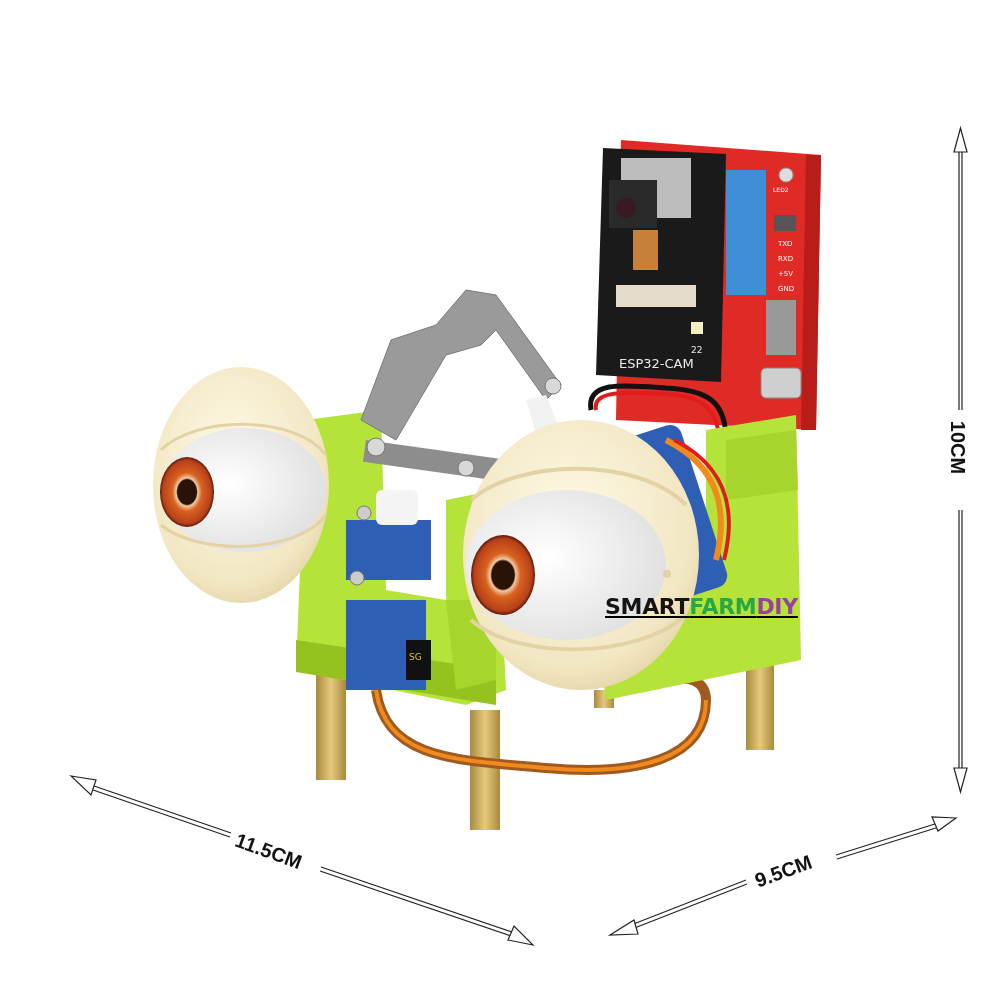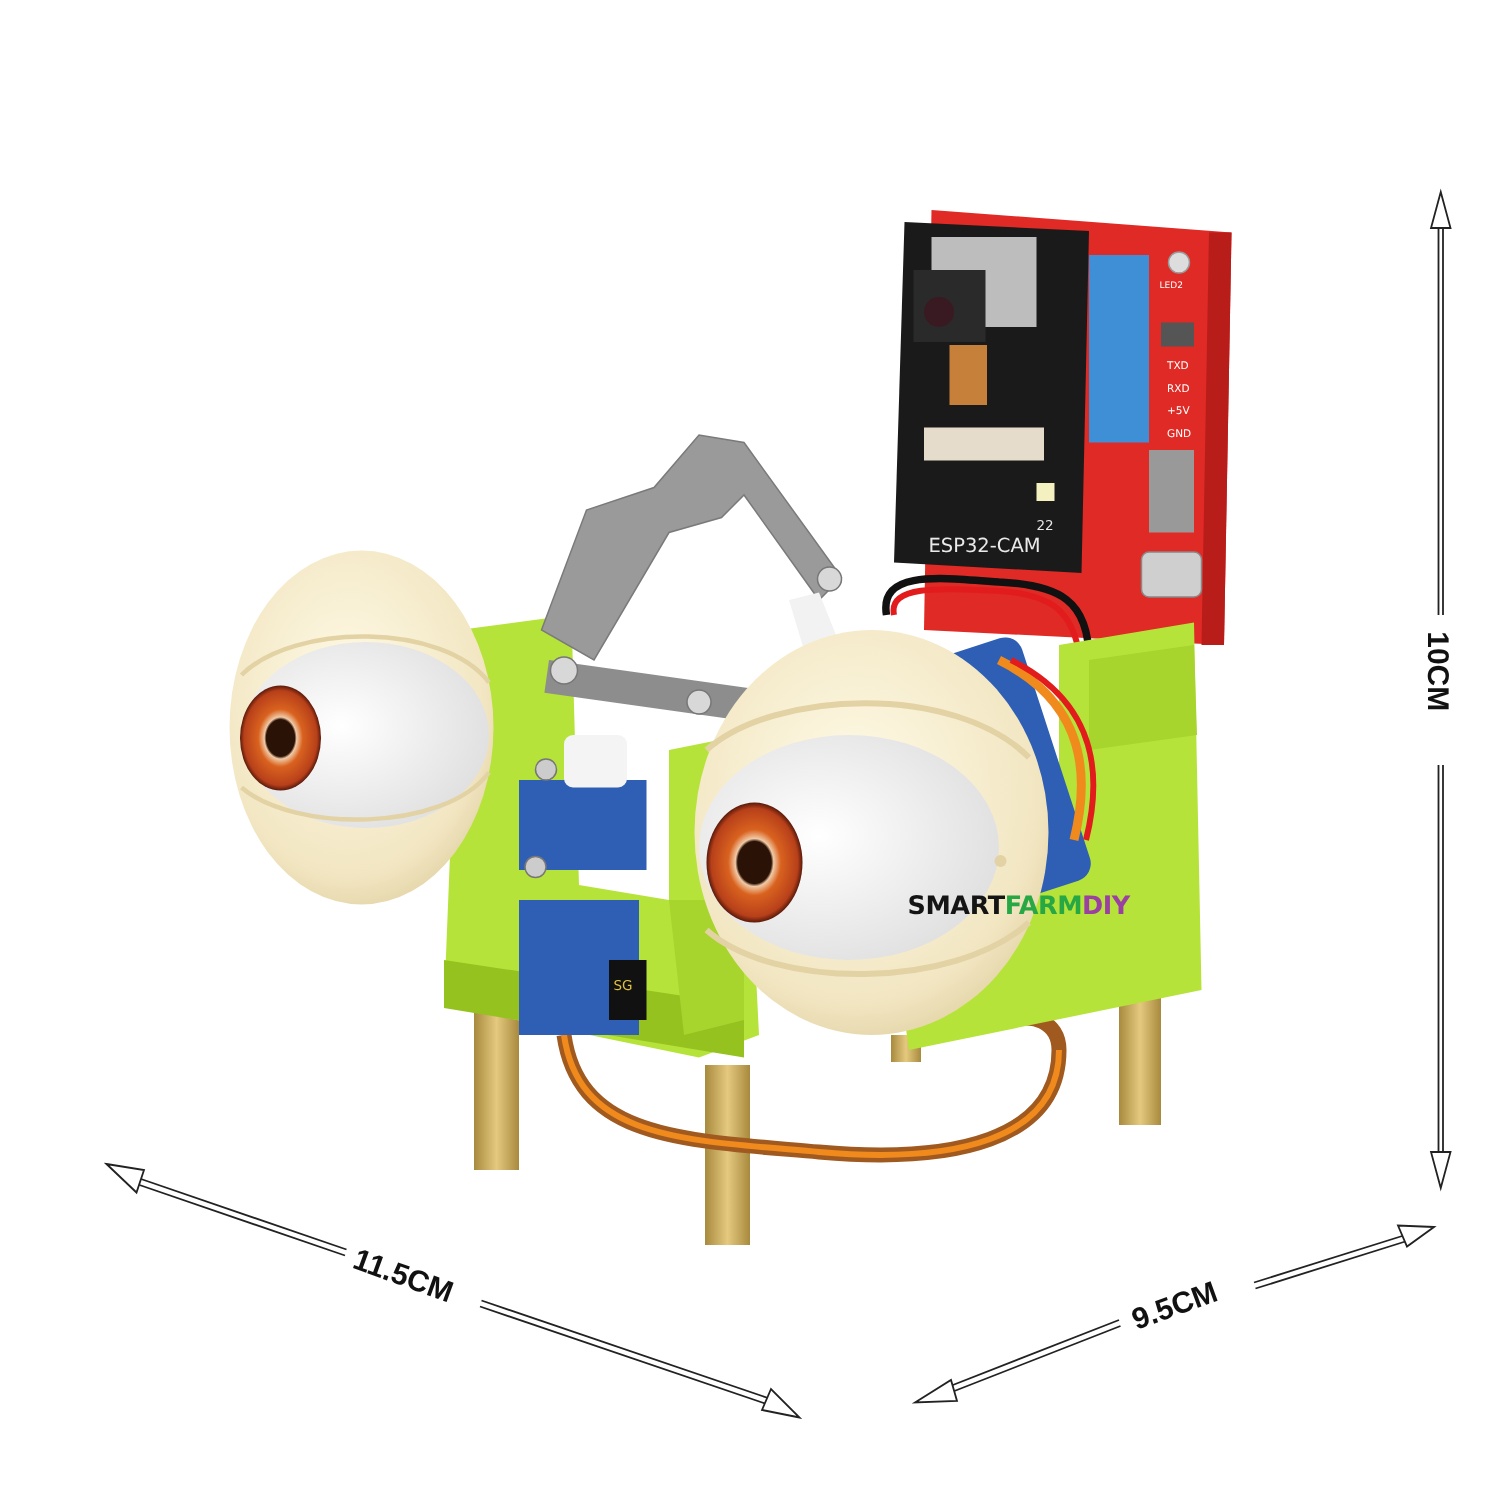--- a/index.html
+++ b/index.html
@@ -2,21 +2,21 @@
 <html><head>
 <meta charset="utf-8">
 <style>
   html,body{margin:0;padding:0;background:#ffffff;}
   body{width:1000px;height:1000px;position:relative;overflow:hidden;font-family:"Liberation Sans",sans-serif;}
   #stage{position:absolute;left:0;top:0;width:1000px;height:808px;margin-left:26px;}
   .dim-label{position:absolute;font-family:"Liberation Sans",sans-serif;font-weight:bold;font-size:20px;color:#111;white-space:nowrap;transform-origin:center center;}
   #dim-h{left:905px;top:436px;transform:rotate(90deg);}
   #dim-w{left:208px;top:840px;transform:rotate(20deg);}
   #dim-d{left:728px;top:860px;transform:rotate(-20deg);}
-  #watermark{position:absolute;left:579px;top:594px;font-family:"DejaVu Sans",sans-serif;font-size:17px;font-weight:bold;letter-spacing:-0.3px;white-space:nowrap;}
+  #watermark{position:absolute;left:579px;top:594px;font-family:"DejaVu Sans",sans-serif;font-size:22px;font-weight:bold;letter-spacing:-0.3px;white-space:nowrap;text-decoration:underline;}
   #watermark .w1{color:#141414;}
   #watermark .w2{color:#27a844;}
   #watermark .w3{color:#9b3fa2;}
   .board-text{font-family:"DejaVu Sans",sans-serif;}
 </style>
 </head>
 <body>
 
 <div id="stage">
   <svg width="1000" height="1000" viewBox="0 0 1000 1000">

